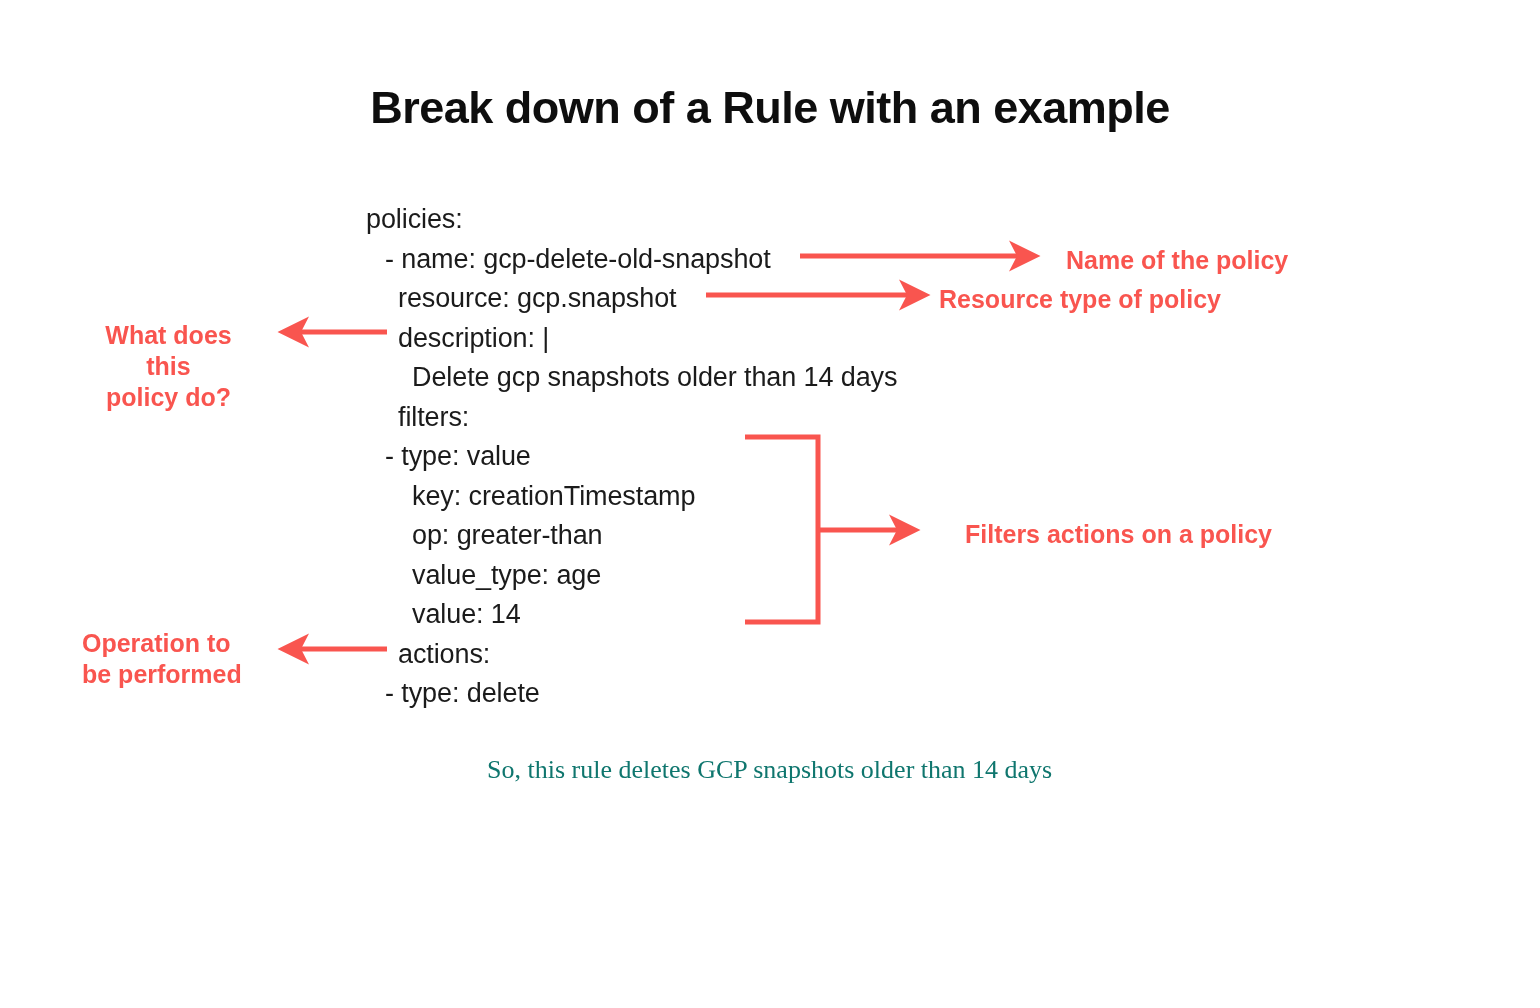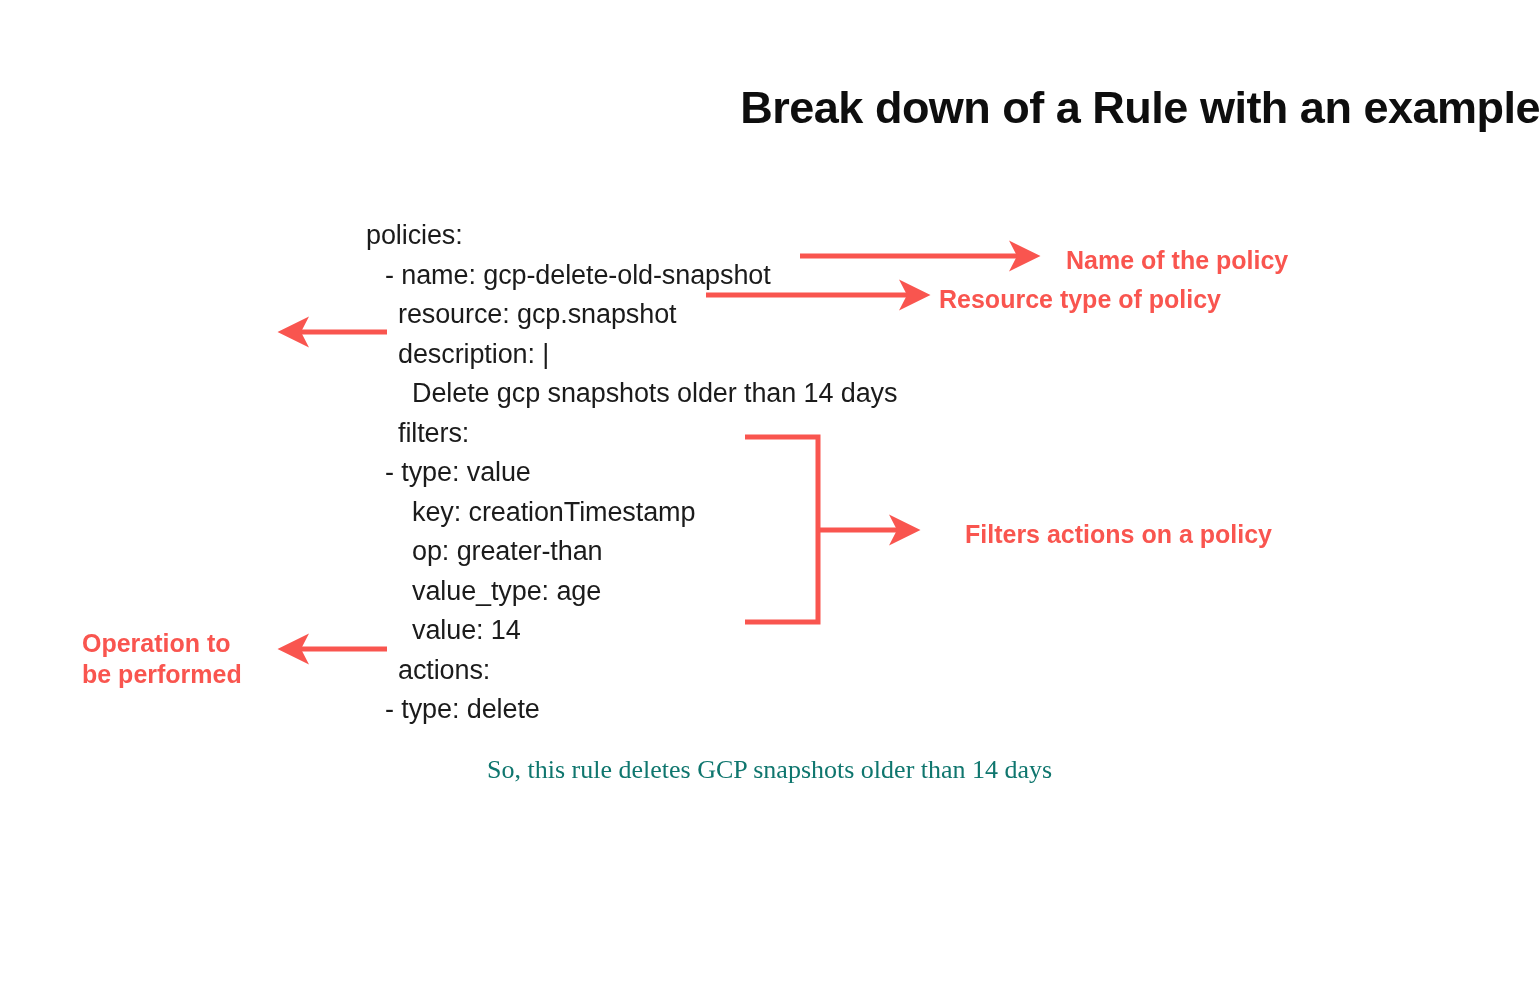--- a/index.html
+++ b/index.html
@@ -20,34 +20,34 @@
     position: absolute;
     inset: 0;
   }
 
   
   .title {
     position: absolute;
     left: 0;
     right: 0;
     top: 82px;
-    text-align: right;
+    text-align: center;
     font-family: "Liberation Sans", sans-serif;
     font-weight: bold;
     font-size: 45px;
     letter-spacing: -0.5px;
     color: #0e0e0e;
     white-space: nowrap;
   }
 
   
   .yaml {
     position: absolute;
     left: 366px;
-    top: 216px;
+    top: 200px;
     font-family: "Liberation Sans", sans-serif;
     font-size: 27px;
     line-height: 39.5px;
     color: #1b1b1b;
     white-space: pre;
   }
   .yaml .ln {
     display: block;
     white-space: pre;
     letter-spacing: -0.1px;
@@ -134,19 +134,21 @@
       <line x1="387" y1="649" x2="288" y2="649" stroke="#F9554F" stroke-width="5" marker-end="url(#arrowL)"></line>
     </g>
   </svg>
 
   <div class="ann ann-name">Name of the policy</div>
 
   <div class="ann ann-resource">Resource type of policy</div>
 
   <div class="ann ann-filters">Filters actions on a policy</div>
 
+  <div class="ann ann-what">What does this
+policy do?</div>
 
   <div class="ann ann-op">Operation to
 be performed</div>
 
   <div class="caption">So, this rule deletes GCP snapshots older than 14 days</div>
 
 </div>
 
 </body></html>

